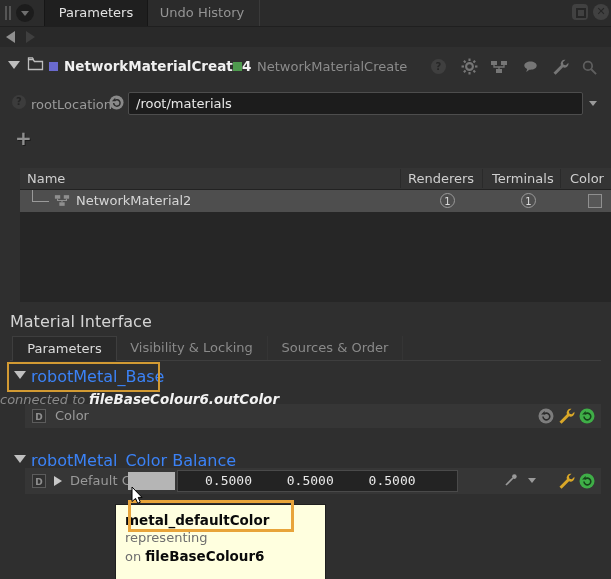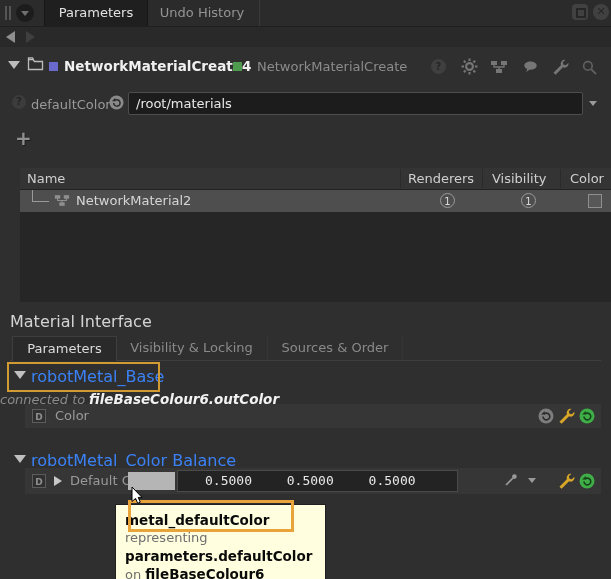--- a/index.html
+++ b/index.html
@@ -137,36 +137,36 @@
   </svg>
   <svg class="abs" style="left:551px;top:58px;" width="18" height="18" viewBox="0 0 16 16">
     <path d="M12.9 1.6a3.6 3.6 0 0 0-4.1 4.8L2.2 13l1.9 1.9 6.6-6.6a3.6 3.6 0 0 0 4.8-4.1l-2.3 2.3-2.1-.6-.6-2.1z" fill="#767676"></path>
   </svg>
   <svg class="abs" style="left:581px;top:59px;" width="17" height="17" viewBox="0 0 16 16">
     <circle cx="6.5" cy="6.5" r="4" fill="none" stroke="#5f5f5f" stroke-width="1.6"></circle>
     <line x1="9.6" y1="9.6" x2="14.2" y2="14.2" stroke="#5f5f5f" stroke-width="1.8"></line>
   </svg>
 
   <div class="abs circ-help" style="left:12px;top:95px;background:#3c3c3c;color:#252525;width:14px;height:14px;line-height:14px;">?</div>
-  <div class="abs param-label" style="left:31px;top:97px;">defaultColor</div>
+  <div class="abs param-label" style="left:31px;top:97px;">rootLocation</div>
   <svg class="abs" style="left:109px;top:95px;" width="15" height="15" viewBox="0 0 16 16">
     <circle cx="8" cy="8" r="7.5" fill="#8a8a8a"></circle>
     <path d="M5 8.5a3.4 3.4 0 1 0 1-2.4" fill="none" stroke="#2b2b2b" stroke-width="1.6"></path>
     <path d="M6.6 2.8v4h-4z" fill="#2b2b2b" transform="scale(0.9) translate(0.8,0.5)"></path>
   </svg>
   <input class="txtfield" type="text" value="/root/materials" style="">
   <div class="abs dd-arrow" style="left:589px;top:101px;"></div>
 
   <div class="plusbtn">+</div>
 
   <div class="table">
     <div class="thead">
       <span class="abs" style="left:7px;">Name</span>
       <span class="abs" style="left:388px;">Renderers</span>
-      <span class="abs" style="left:472px;">Visibility</span>
+      <span class="abs" style="left:472px;">Terminals</span>
       <span class="abs" style="left:550px;">Color</span>
       <div class="colsep" style="left:380px;"></div>
       <div class="colsep" style="left:462px;"></div>
       <div class="colsep" style="left:540px;"></div>
     </div>
     <div class="trow">
       <div class="abs" style="left:12px;top:0;width:1px;height:11px;background:#9a9a9a;"></div>
       <div class="abs" style="left:12px;top:11px;width:17px;height:1px;background:#9a9a9a;"></div>
       <svg class="abs" style="left:34px;top:4px;" width="16" height="13" viewBox="0 0 18 14">
         <rect x="1" y="1" width="6" height="4" fill="#8f8f8f"></rect>
@@ -245,21 +245,20 @@
     <svg class="abs" style="left:554px;top:5px;" width="16" height="16" viewBox="0 0 16 16">
       <circle cx="8" cy="8" r="7.5" fill="#3fae47"></circle>
       <path d="M5 8.5a3.4 3.4 0 1 0 1-2.4" fill="none" stroke="#16421a" stroke-width="1.6"></path>
       <path d="M6.6 2.8v4h-4z" fill="#16421a" transform="scale(0.9) translate(0.8,0.5)"></path>
     </svg>
   </div>
 
   <div class="tooltip">
     <div class="tt-bold">metal_defaultColor</div>
     <div class="tt-gray">representing</div>
-    <div class="tt-bold">parameters.defaultColor</div>
     <div>
       <span class="tt-gray">on</span>
       <span class="tt-bold">fileBaseColour6</span>
     </div>
   </div>
   <div class="hl-box2" style="left:128px;top:500px;width:160px;height:26px;"></div>
 
   <svg class="cursor" width="14" height="20" viewBox="0 0 14 20">
     <path d="M1 1v14.5l3.6-3.1 2.1 4.9 2.6-1.1-2.1-4.8H11z" fill="#ffffff" stroke="#000000" stroke-width="1"></path>
   </svg>

